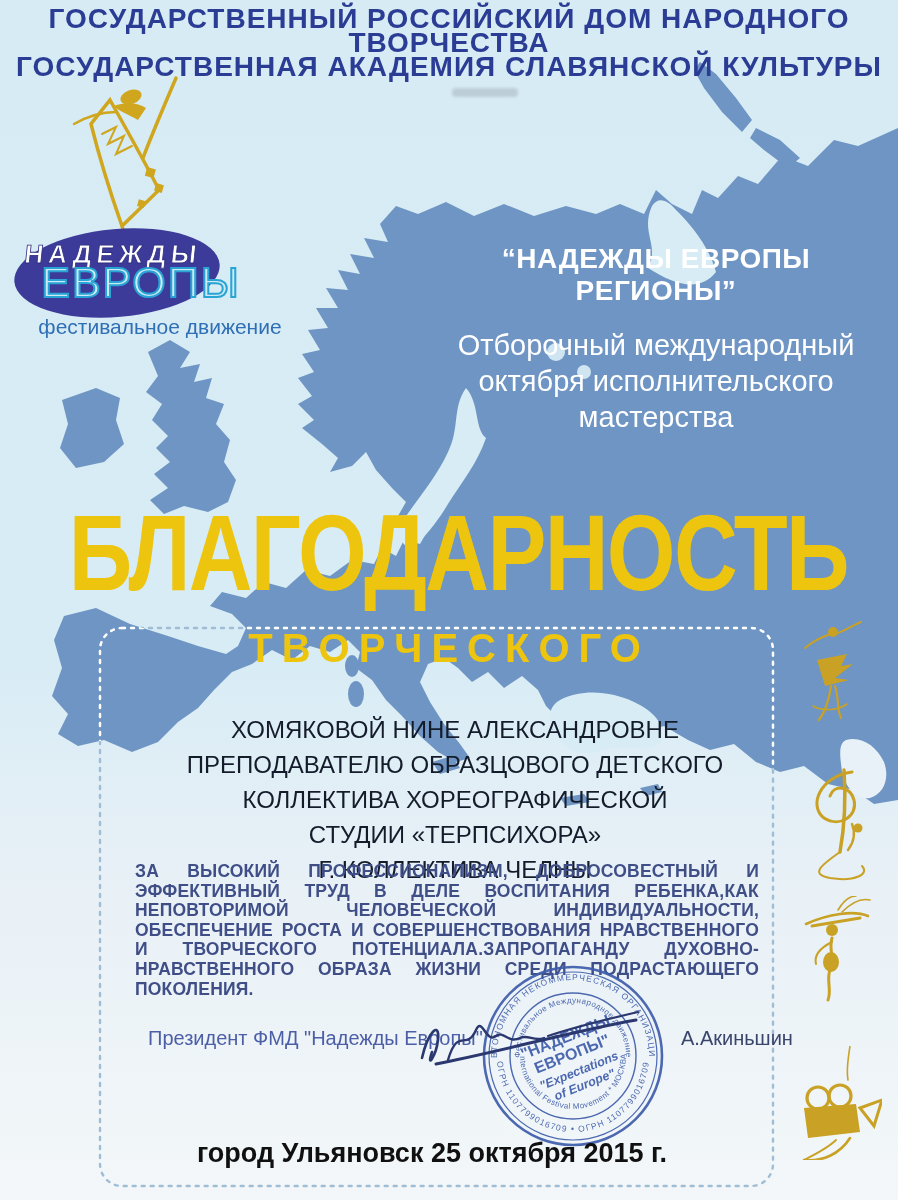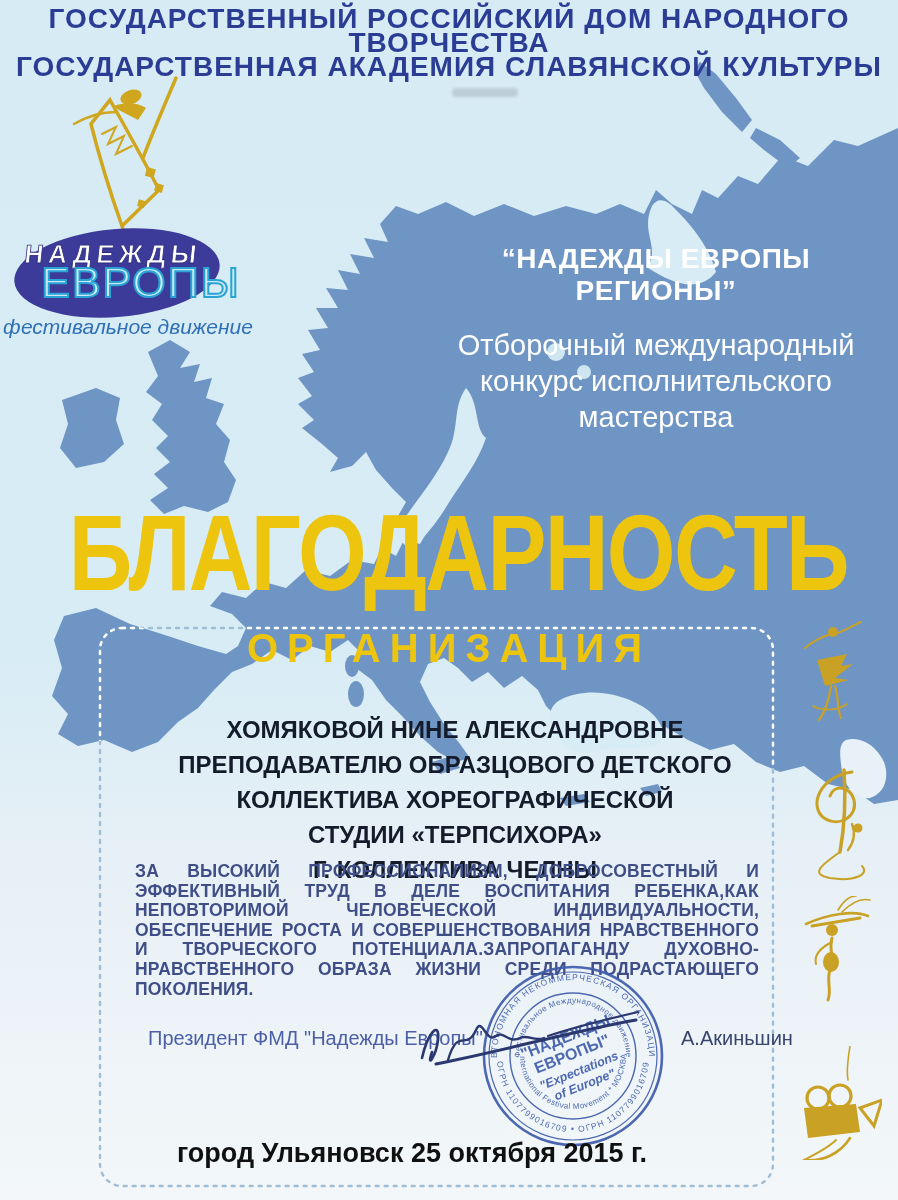--- a/index.html
+++ b/index.html
@@ -15,42 +15,42 @@
   .smudge{top:88px;left:452px;width:66px;height:9px;background:rgba(140,150,160,.35);
           border-radius:4px;filter:blur(1.5px);}
   
   .logo-ellipse{left:14px;top:229px;width:206px;height:88px;border-radius:50%;
                 background:#3d3b99;transform:rotate(-5deg);}
   .logo-w1{left:2px;top:239px;width:222px;text-align:center;color:#ffffff;font-weight:bold;
            font-size:26px;letter-spacing:5px;transform:skewX(-6deg);
            -webkit-text-stroke:.8px #2c2c80;}
   .logo-w2{left:28px;top:258px;width:226px;text-align:center;font-weight:normal;font-size:43px;
            letter-spacing:2px;color:#cdeaf6;-webkit-text-stroke:2px #29a5d5;}
-  .logo-tag{left:0px;top:315px;width:256px;text-align:center;font-style:italic;
-            color:#2f6fb5;font-size:21px;}
+  .logo-tag{left:0px;top:315px;width:256px;text-align:center;
+            color:#2f6fb5;font-size:21px;padding-left:32px;}
   
   .festival{left:433px;top:243px;width:446px;text-align:center;color:#ffffff;}
   .festival .t{font-weight:bold;font-size:28px;line-height:32px;letter-spacing:.5px;}
   .festival .s{font-size:29px;line-height:36px;margin-top:20px;}
   
   .award-title{top:498px;left:0;width:720px;text-align:center;color:#edc50f;font-weight:bold;
                font-size:104px;line-height:110px;white-space:nowrap;}
   .award-title span{display:inline-block;transform:scale(.85,1.04);letter-spacing:-2px;}
   .award-sub{top:626px;left:0;width:898px;text-align:center;color:#edc50f;font-weight:bold;
              font-size:40px;letter-spacing:9px;}
   
   .recipient{top:712px;left:94px;width:722px;text-align:center;color:#141c2b;
-             font-weight:bold;font-size:24px;line-height:35px;}
+             font-weight:normal;font-size:24px;line-height:35px;}
   .citation{top:862px;left:135px;width:624px;color:#3f4e87;font-weight:bold;
             font-size:17.5px;line-height:19.6px;text-align:justify;letter-spacing:.2px;}
   
   .president{top:1027px;left:148px;font-size:20px;color:#4b5ea6;}
   .sign-name{top:1027px;left:681px;font-size:20px;color:#39456b;}
   .date-line{top:1138px;left:0;width:824px;text-align:center;color:#101010;
-             font-weight:bold;font-size:27px;}
+             font-weight:bold;font-size:27px;padding-left:20px;}
   svg{display:block;}
 </style>
 </head>
 <body>
 
 <div class="page">
 
   <svg class="abs" style="left:0;top:0;" width="898" height="1200" viewBox="0 0 898 1200">
     <defs>
       <clipPath id="landclip">
@@ -138,29 +138,29 @@
   <div class="abs logo-w2">ЕВРОПЫ</div>
   <div class="abs logo-tag">фестивальное движение</div>
 
   <div class="abs festival">
     <div class="t">
       <div>“НАДЕЖДЫ ЕВРОПЫ</div>
       <div>РЕГИОНЫ”</div>
     </div>
     <div class="s">
       <div>Отборочный международный</div>
-      <div>конкурс исполнительского</div>
+      <div>октября исполнительского</div>
       <div>мастерства</div>
     </div>
   </div>
 
   <div class="abs award-title">
     <span>БЛАГОДАРНОСТЬ</span>
   </div>
-  <div class="abs award-sub">ОРГАНИЗАЦИЯ</div>
+  <div class="abs award-sub">ТВОРЧЕСКОГО</div>
 
   <div class="abs recipient">
     <div>ХОМЯКОВОЙ НИНЕ АЛЕКСАНДРОВНЕ</div>
     <div>ПРЕПОДАВАТЕЛЮ ОБРАЗЦОВОГО ДЕТСКОГО</div>
     <div>КОЛЛЕКТИВА ХОРЕОГРАФИЧЕСКОЙ</div>
     <div>СТУДИИ «ТЕРПСИХОРА»</div>
     <div>Г. КОЛЛЕКТИВА ЧЕЛНЫ</div>
   </div>
 
   <div class="abs citation">ЗА ВЫСОКИЙ ПРОФЕССИОНАЛИЗМ, ДОБРОСОВЕСТНЫЙ И ЭФФЕКТИВНЫЙ ТРУД В ДЕЛЕ ВОСПИТАНИЯ РЕБЕНКА,КАК НЕПОВТОРИМОЙ ЧЕЛОВЕЧЕСКОЙ ИНДИВИДУАЛЬНОСТИ, ОБЕСПЕЧЕНИЕ РОСТА И СОВЕРШЕНСТВОВАНИЯ НРАВСТВЕННОГО И ТВОРЧЕСКОГО ПОТЕНЦИАЛА.ЗАПРОПАГАНДУ ДУХОВНО-НРАВСТВЕННОГО ОБРАЗА ЖИЗНИ СРЕДИ ПОДРАСТАЮЩЕГО ПОКОЛЕНИЯ.</div>

